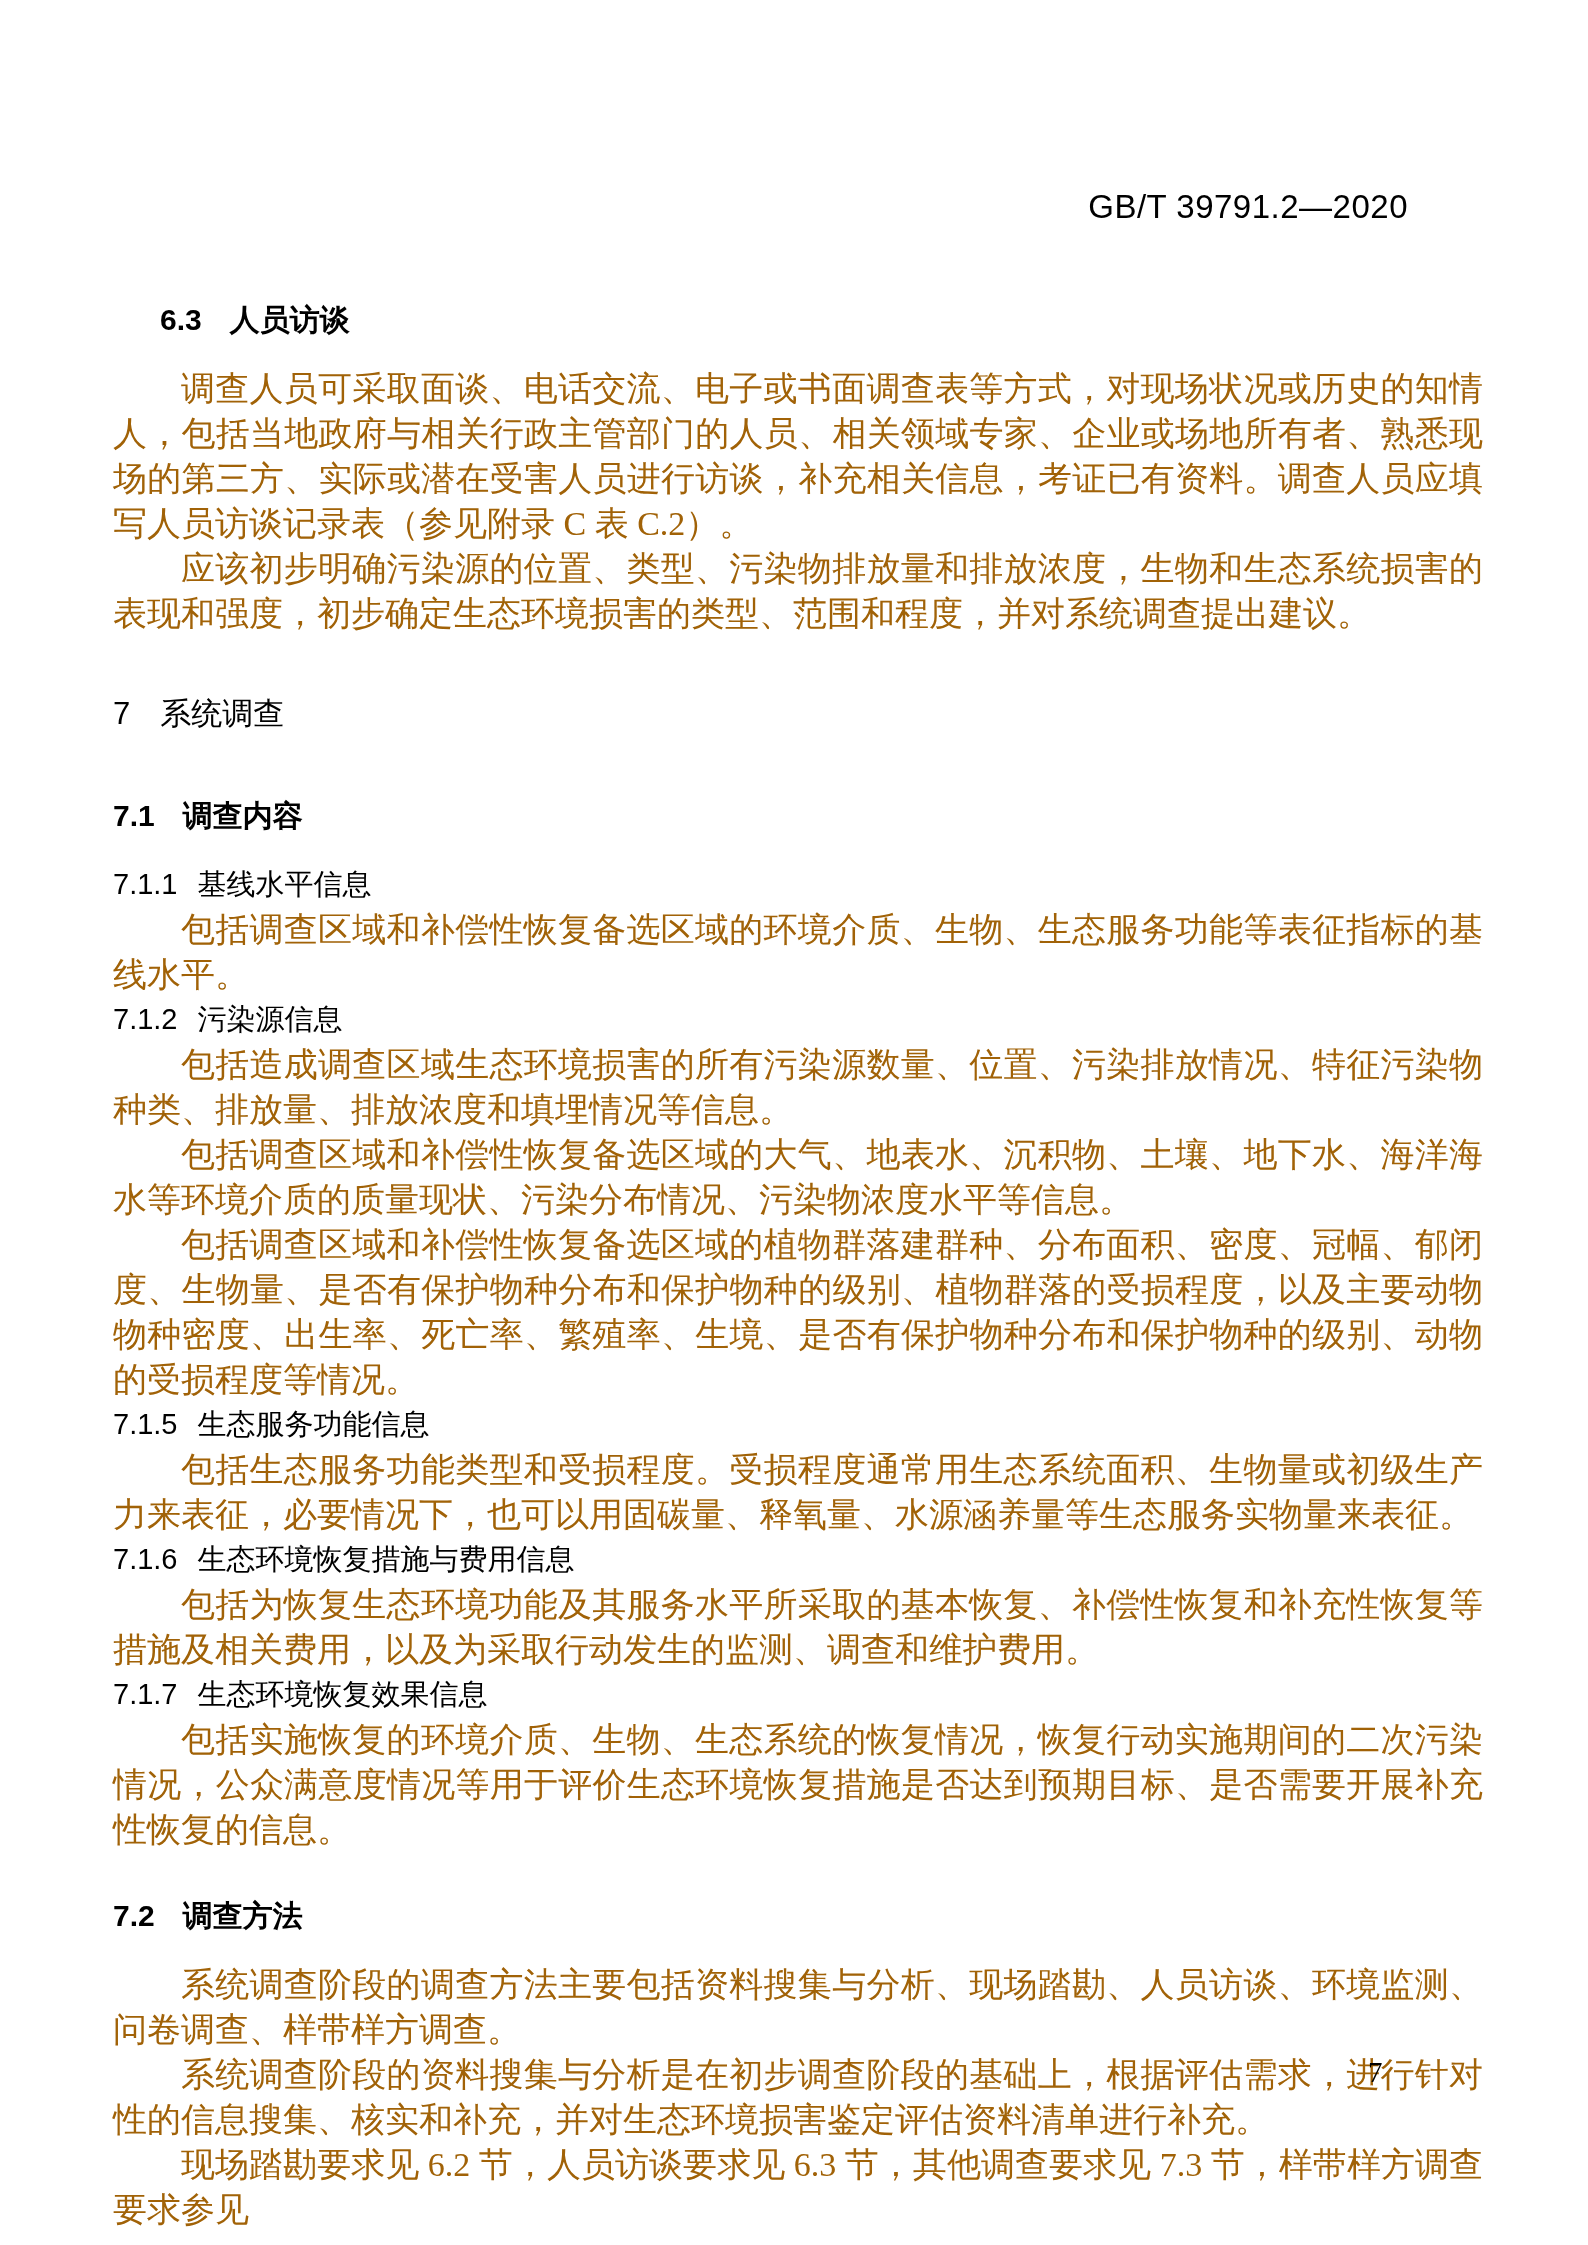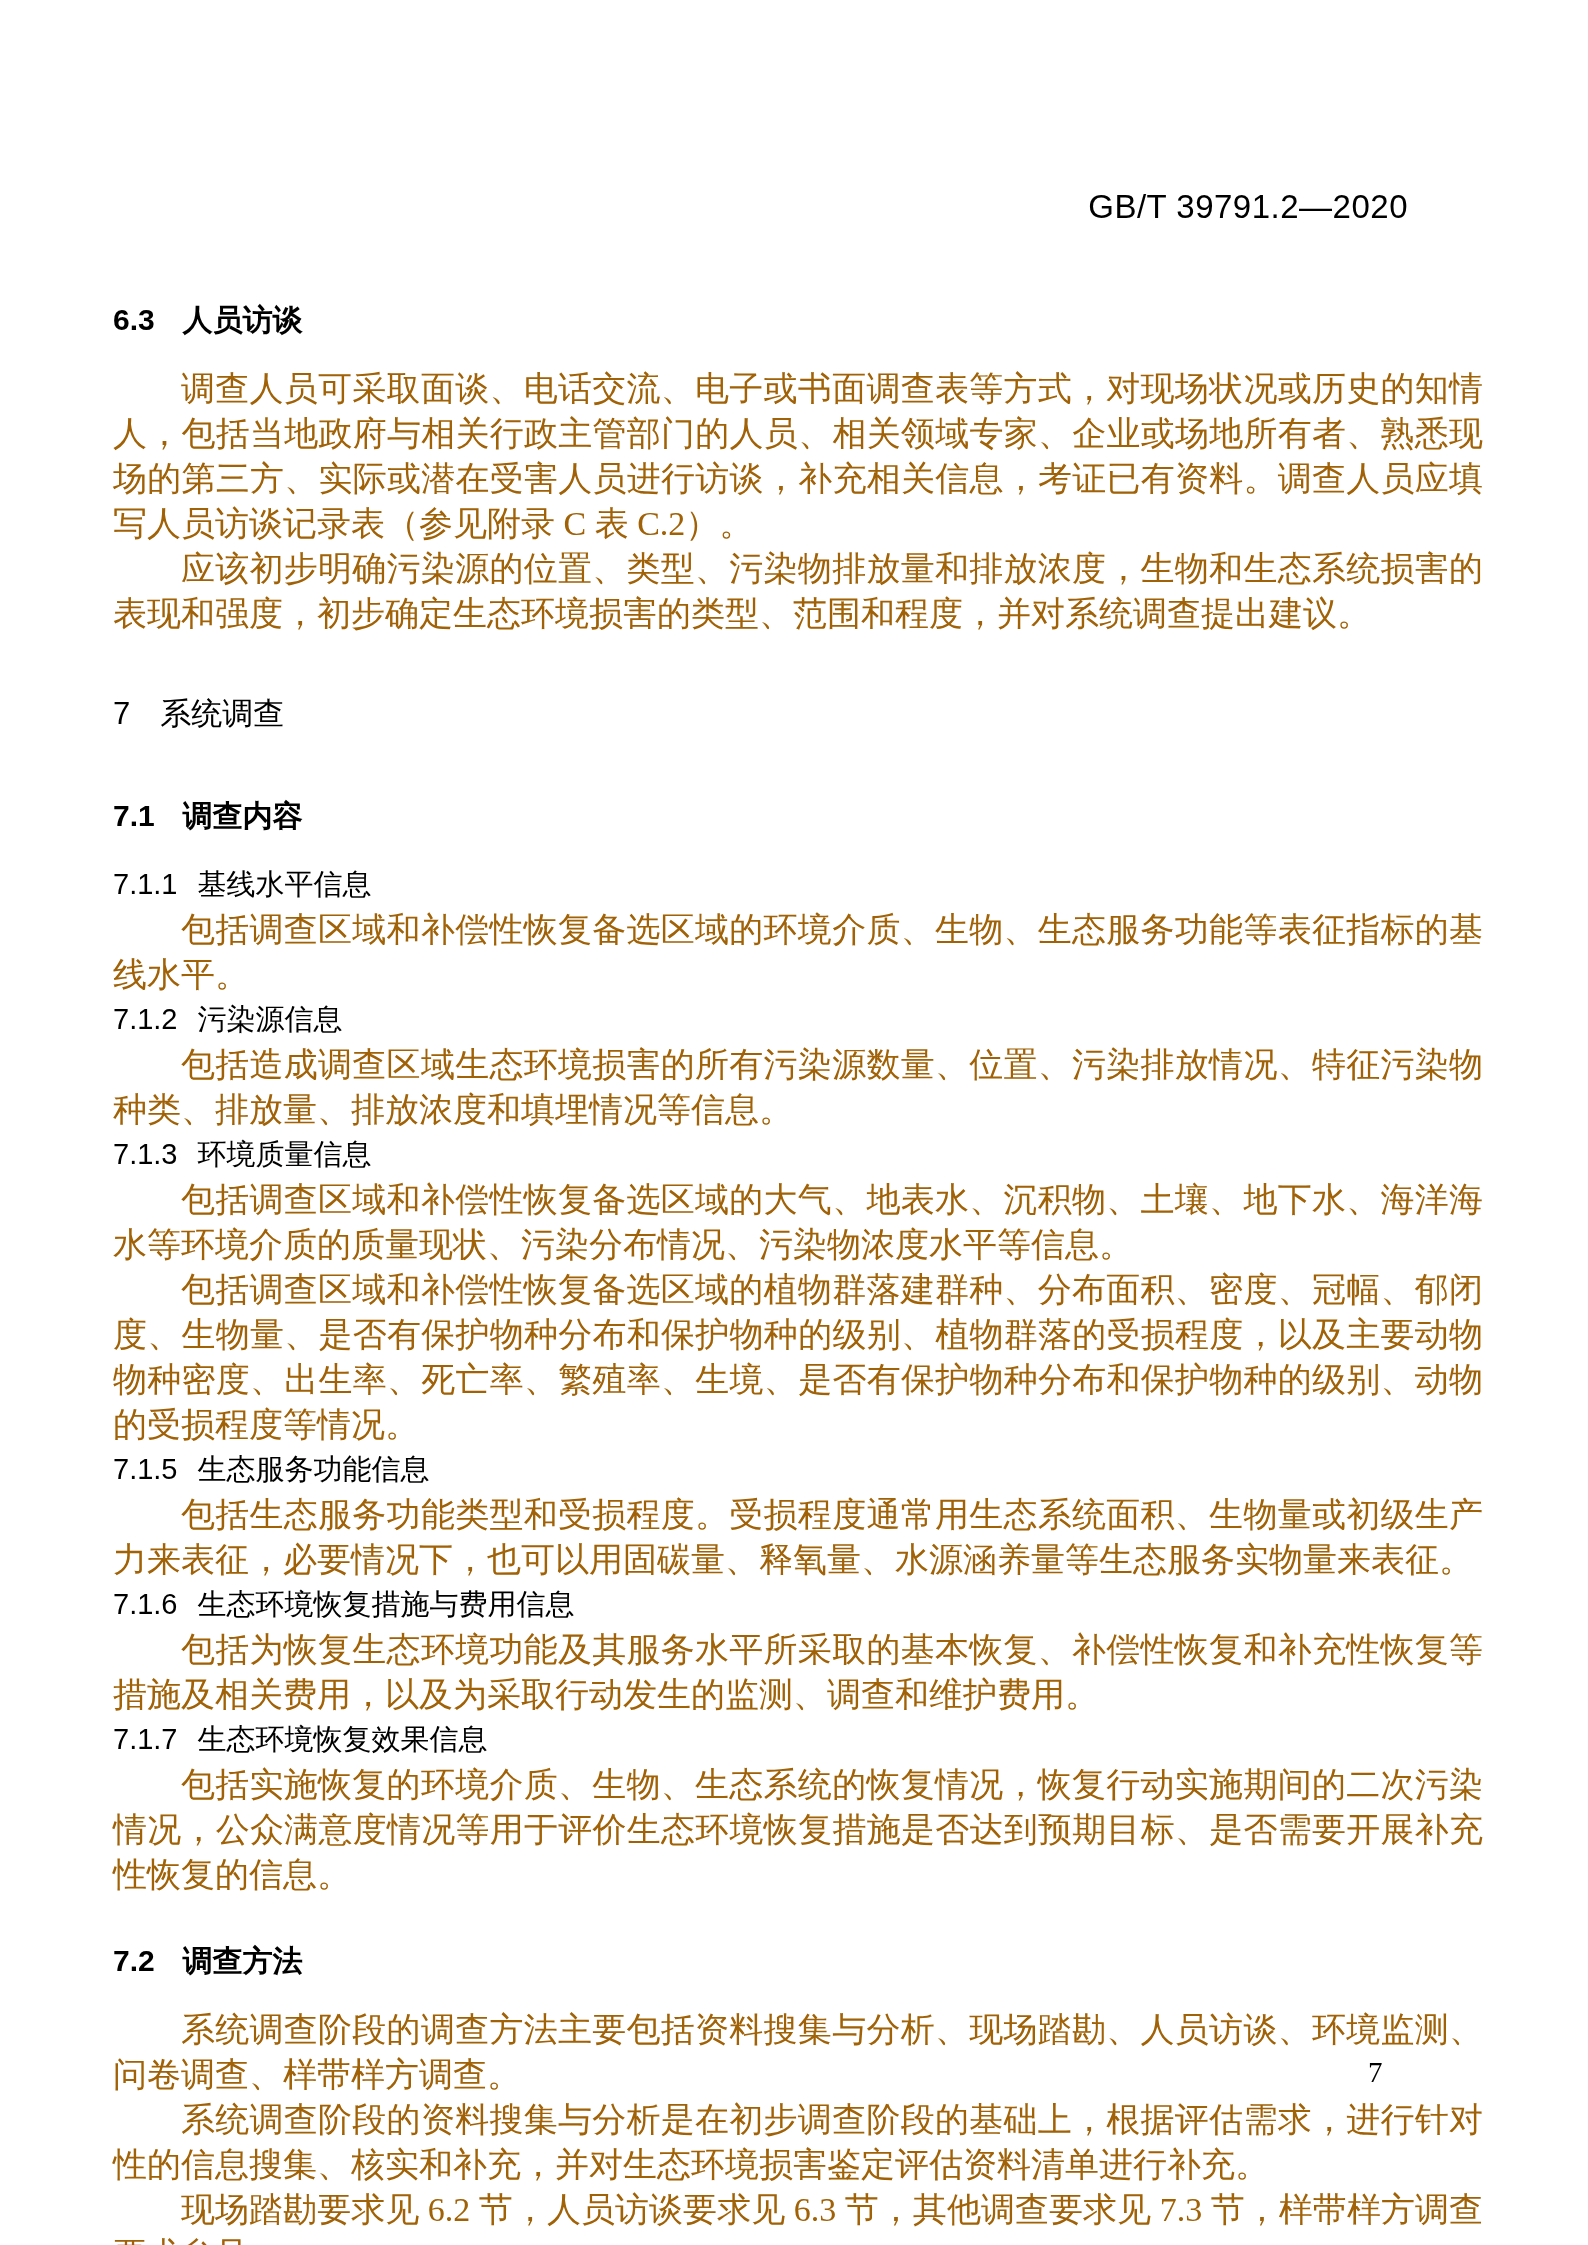--- a/index.html
+++ b/index.html
@@ -49,20 +49,21 @@
   }
   .h2 {
     font-family: "Liberation Sans", sans-serif;
     font-weight: bold;
     font-size: 30px;
     line-height: 40px;
     margin: 44px 0 26px 0;
   }
   .h2:first-child {
     margin-top: 46px;
+    margin-left: 47px;
   }
   .h3 {
     font-family: "Liberation Sans", sans-serif;
     font-weight: normal;
     font-size: 29px;
     line-height: 45px;
     margin: 0;
   }
   .h1 .hnum { margin-right: 30px; }
   .h2 .hnum { margin-right: 28px; }
@@ -87,21 +88,20 @@
   <main class="content">
       <div class="h2"><span class="hnum">6.3</span><span>人员访谈</span></div>
       <p class="para">调查人员可采取面谈、电话交流、电子或书面调查表等方式，对现场状况或历史的知情人，包括当地政府与相关行政主管部门的人员、相关领域专家、企业或场地所有者、熟悉现场的第三方、实际或潜在受害人员进行访谈，补充相关信息，考证已有资料。调查人员应填写人员访谈记录表（参见附录 C 表 C.2）。</p>
       <p class="para">应该初步明确污染源的位置、类型、污染物排放量和排放浓度，生物和生态系统损害的表现和强度，初步确定生态环境损害的类型、范围和程度，并对系统调查提出建议。</p>
       <div class="h1"><span class="hnum">7</span><span>系统调查</span></div>
       <div class="h2"><span class="hnum">7.1</span><span>调查内容</span></div>
       <div class="h3"><span class="hnum">7.1.1</span><span>基线水平信息</span></div>
       <p class="para">包括调查区域和补偿性恢复备选区域的环境介质、生物、生态服务功能等表征指标的基线水平。</p>
       <div class="h3"><span class="hnum">7.1.2</span><span>污染源信息</span></div>
       <p class="para">包括造成调查区域生态环境损害的所有污染源数量、位置、污染排放情况、特征污染物种类、排放量、排放浓度和填埋情况等信息。</p>
-      <div class="h3"><span class="hnum">7.1.3</span><span>环境质量信息</span></div>
       <p class="para">包括调查区域和补偿性恢复备选区域的大气、地表水、沉积物、土壤、地下水、海洋海水等环境介质的质量现状、污染分布情况、污染物浓度水平等信息。</p>
       <p class="para">包括调查区域和补偿性恢复备选区域的植物群落建群种、分布面积、密度、冠幅、郁闭度、生物量、是否有保护物种分布和保护物种的级别、植物群落的受损程度，以及主要动物物种密度、出生率、死亡率、繁殖率、生境、是否有保护物种分布和保护物种的级别、动物的受损程度等情况。</p>
       <div class="h3"><span class="hnum">7.1.5</span><span>生态服务功能信息</span></div>
       <p class="para">包括生态服务功能类型和受损程度。受损程度通常用生态系统面积、生物量或初级生产力来表征，必要情况下，也可以用固碳量、释氧量、水源涵养量等生态服务实物量来表征。</p>
       <div class="h3"><span class="hnum">7.1.6</span><span>生态环境恢复措施与费用信息</span></div>
       <p class="para">包括为恢复生态环境功能及其服务水平所采取的基本恢复、补偿性恢复和补充性恢复等措施及相关费用，以及为采取行动发生的监测、调查和维护费用。</p>
       <div class="h3"><span class="hnum">7.1.7</span><span>生态环境恢复效果信息</span></div>
       <p class="para">包括实施恢复的环境介质、生物、生态系统的恢复情况，恢复行动实施期间的二次污染情况，公众满意度情况等用于评价生态环境恢复措施是否达到预期目标、是否需要开展补充性恢复的信息。</p>
       <div class="h2"><span class="hnum">7.2</span><span>调查方法</span></div>
       <p class="para">系统调查阶段的调查方法主要包括资料搜集与分析、现场踏勘、人员访谈、环境监测、问卷调查、样带样方调查。</p>

